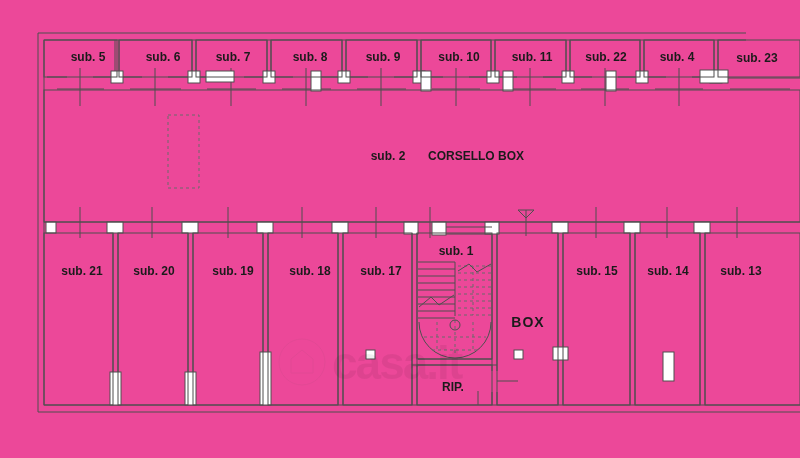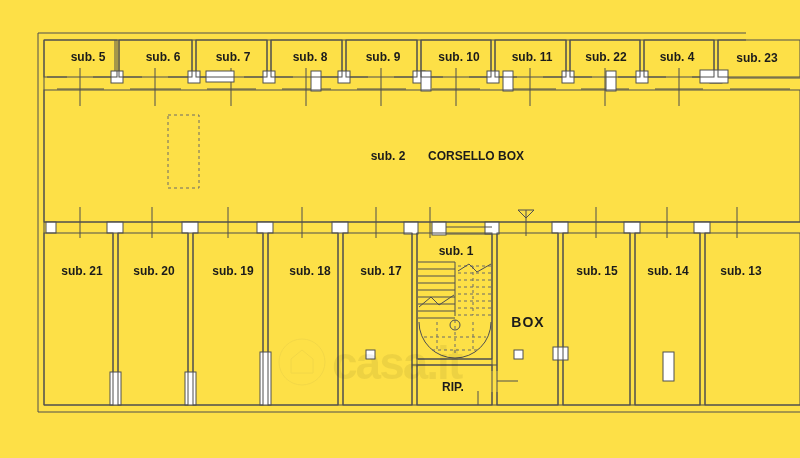--- a/index.html
+++ b/index.html
@@ -1,16 +1,16 @@
 <!DOCTYPE html>
 <html><head>
 <meta charset="utf-8">
 <style>
   html,body{margin:0;padding:0;background:#ffffff;}
-  .stage{position:relative;width:800px;height:458px;background:#fde047;overflow:hidden;}
+  .stage{position:relative;width:800px;height:458px;background:#ec4899;overflow:hidden;}
   svg{position:absolute;left:0;top:0;}
   svg line, svg path, svg rect, svg circle, svg polyline{
     stroke:#4f4f4f;stroke-width:1;fill:none;
   }
   rect.post{fill:#ffffff;}
   .dash{stroke-dasharray:3 3;stroke:#6a6a6a;}
   .lbl{font-family:"Liberation Sans",sans-serif;font-size:12px;font-weight:bold;
        fill:#1b1b1b;text-anchor:middle;stroke:none;}
   .lbl-lg{font-size:14px;letter-spacing:1px;}
   .wm-text{font-family:"Liberation Sans",sans-serif;font-size:46px;font-weight:bold;

